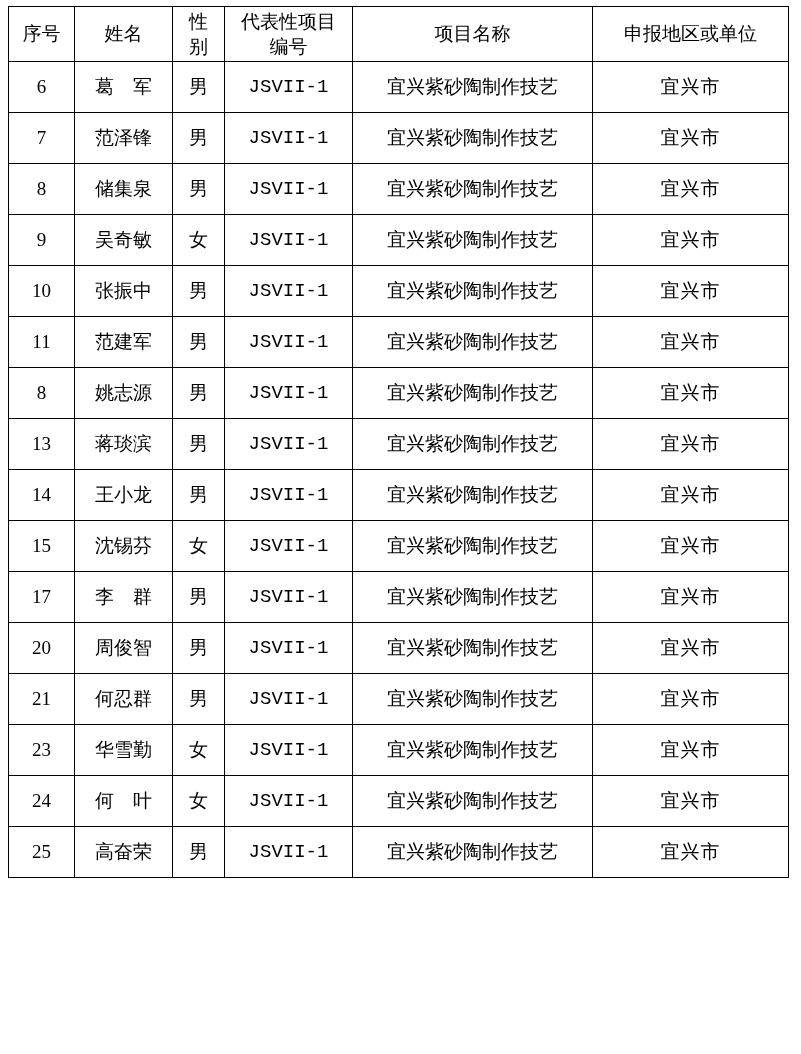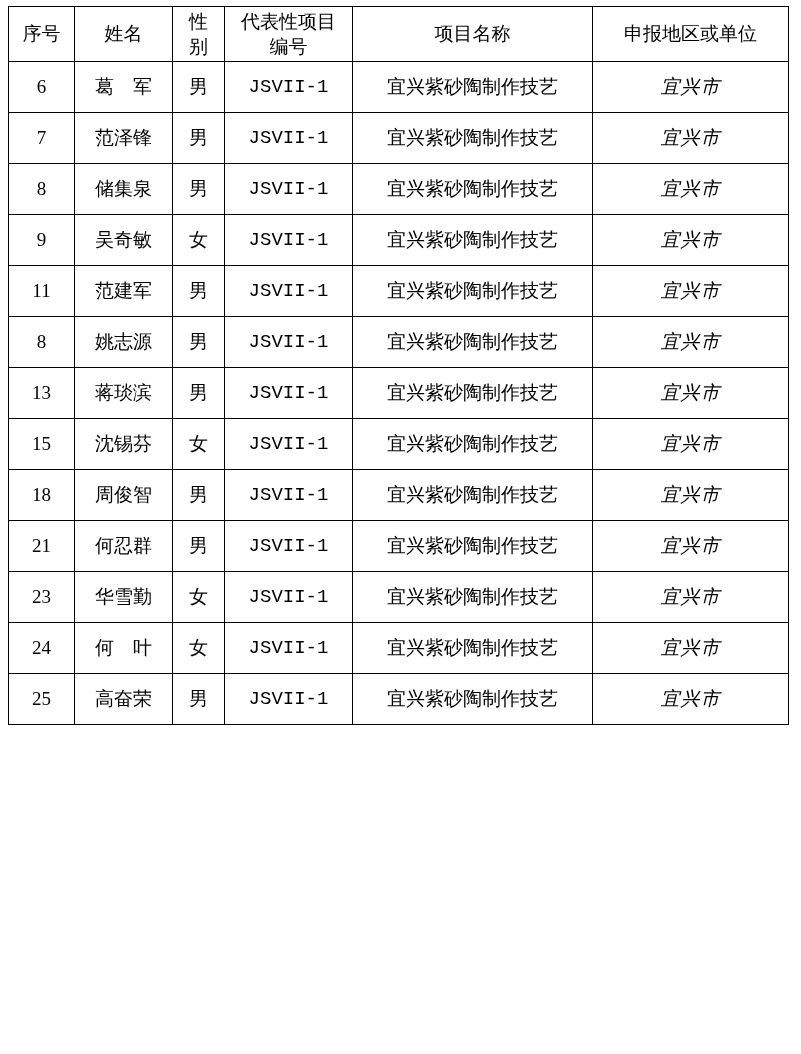--- a/index.html
+++ b/index.html
@@ -55,21 +55,21 @@
     line-height: 25px;
   }
   table.roster tbody td {
     height: 50px;
   }
   td.seq      { font-size: 19px; }
   td.name     { font-size: 19px; letter-spacing: 0px; }
   td.sex      { font-size: 19px; }
   td.code     { font-size: 19px; font-family: Liberation Mono, monospace; }
   td.proj     { font-size: 19px; margin-left: 44px; }
-  td.region   { font-size: 19px; letter-spacing: 1px; font-style: italic; }
+  td.region   { font-size: 19px; letter-spacing: 1px; }
 </style>
 </head>
 <body>
 
 <div class="page">
   <table class="roster">
     <colgroup>
       <col class="c-seq">
         <col class="c-name">
         <col class="c-sex">
@@ -128,20 +128,28 @@
         </tr>
         <tr>
           <td class="seq">9</td>
           <td class="name">吴奇敏</td>
           <td class="sex">女</td>
           <td class="code">JSVII-1</td>
           <td class="proj">宜兴紫砂陶制作技艺</td>
           <td class="region">宜兴市</td>
         </tr>
         <tr>
+          <td class="seq">10</td>
+          <td class="name">张振中</td>
+          <td class="sex">男</td>
+          <td class="code">JSVII-1</td>
+          <td class="proj">宜兴紫砂陶制作技艺</td>
+          <td class="region">宜兴市</td>
+        </tr>
+        <tr>
           <td class="seq">11</td>
           <td class="name">范建军</td>
           <td class="sex">男</td>
           <td class="code">JSVII-1</td>
           <td class="proj">宜兴紫砂陶制作技艺</td>
           <td class="region">宜兴市</td>
         </tr>
         <tr>
           <td class="seq">8</td>
           <td class="name">姚志源</td>
@@ -152,29 +160,45 @@
         </tr>
         <tr>
           <td class="seq">13</td>
           <td class="name">蒋琰滨</td>
           <td class="sex">男</td>
           <td class="code">JSVII-1</td>
           <td class="proj">宜兴紫砂陶制作技艺</td>
           <td class="region">宜兴市</td>
         </tr>
         <tr>
+          <td class="seq">14</td>
+          <td class="name">王小龙</td>
+          <td class="sex">男</td>
+          <td class="code">JSVII-1</td>
+          <td class="proj">宜兴紫砂陶制作技艺</td>
+          <td class="region">宜兴市</td>
+        </tr>
+        <tr>
           <td class="seq">15</td>
           <td class="name">沈锡芬</td>
           <td class="sex">女</td>
           <td class="code">JSVII-1</td>
           <td class="proj">宜兴紫砂陶制作技艺</td>
           <td class="region">宜兴市</td>
         </tr>
         <tr>
-          <td class="seq">18</td>
+          <td class="seq">17</td>
+          <td class="name">李　群</td>
+          <td class="sex">男</td>
+          <td class="code">JSVII-1</td>
+          <td class="proj">宜兴紫砂陶制作技艺</td>
+          <td class="region">宜兴市</td>
+        </tr>
+        <tr>
+          <td class="seq">20</td>
           <td class="name">周俊智</td>
           <td class="sex">男</td>
           <td class="code">JSVII-1</td>
           <td class="proj">宜兴紫砂陶制作技艺</td>
           <td class="region">宜兴市</td>
         </tr>
         <tr>
           <td class="seq">21</td>
           <td class="name">何忍群</td>
           <td class="sex">男</td>

